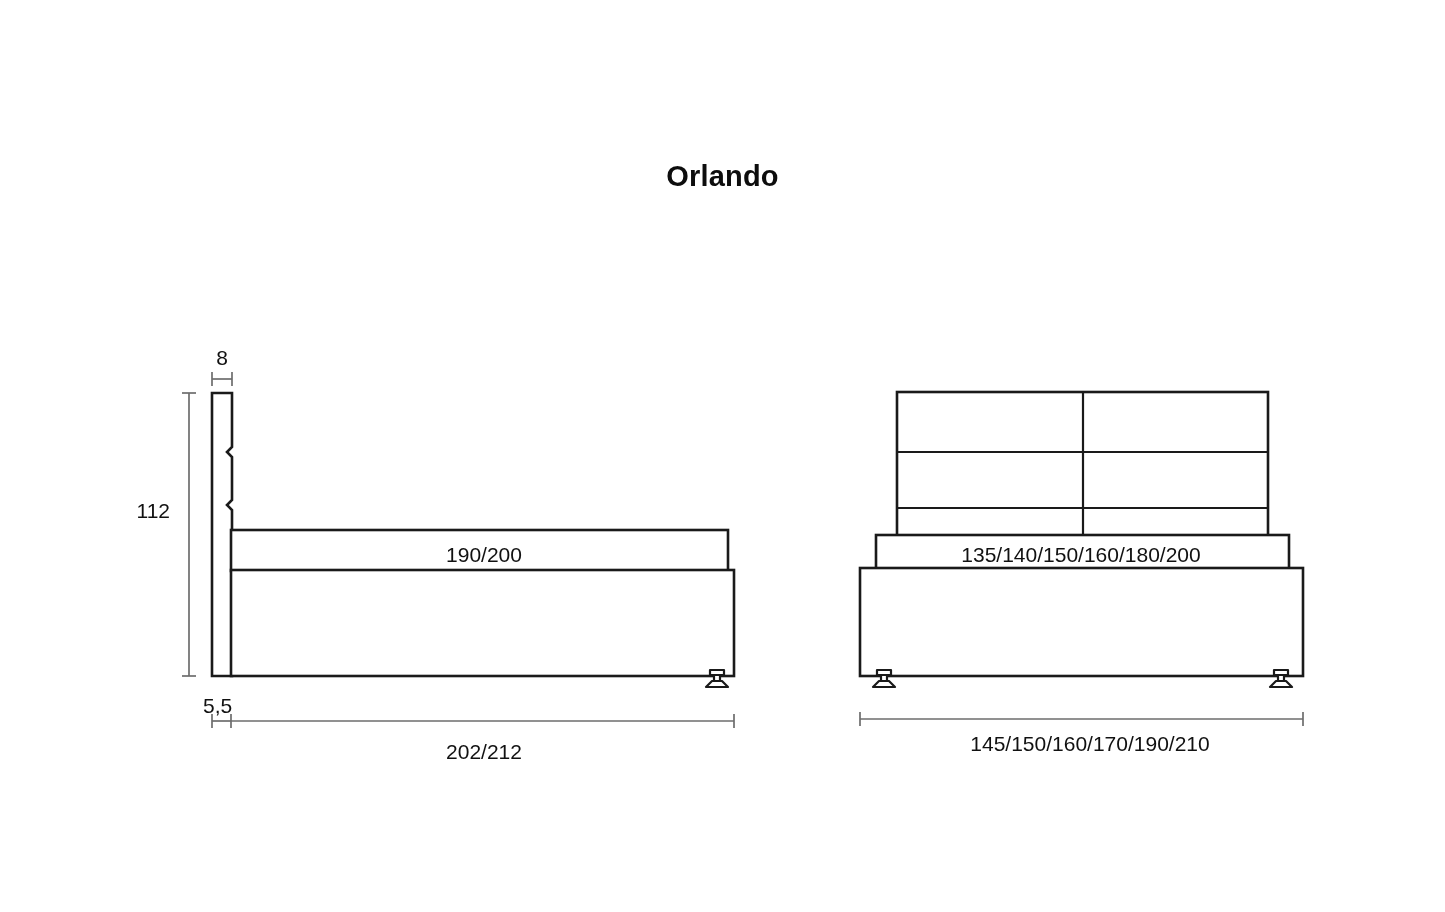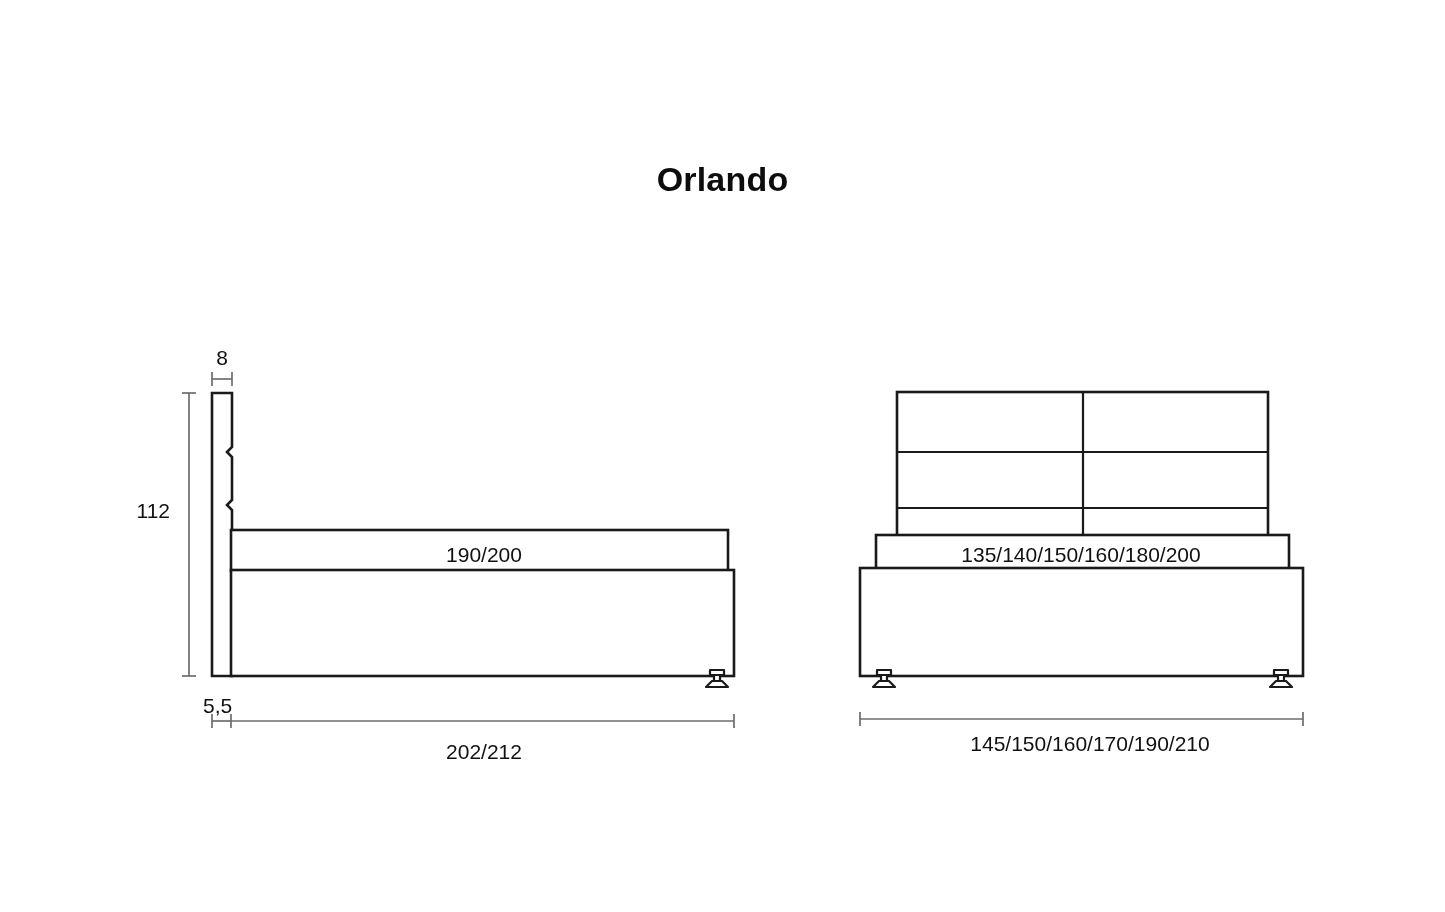--- a/index.html
+++ b/index.html
@@ -18,21 +18,21 @@
     height: 912px;
     background: #ffffff;
     overflow: hidden;
   }
   #page-title {
     position: absolute;
     left: 0;
     top: 160px;
     width: 1445px;
     text-align: center;
-    font-size: 34px;
+    font-size: 29px;
     font-weight: bold;
     letter-spacing: 0.2px;
     color: #0d0d0d;
   }
   svg#drawing {
     position: absolute;
     left: 0;
     top: 0;
     width: 1445px;
     height: 912px;

